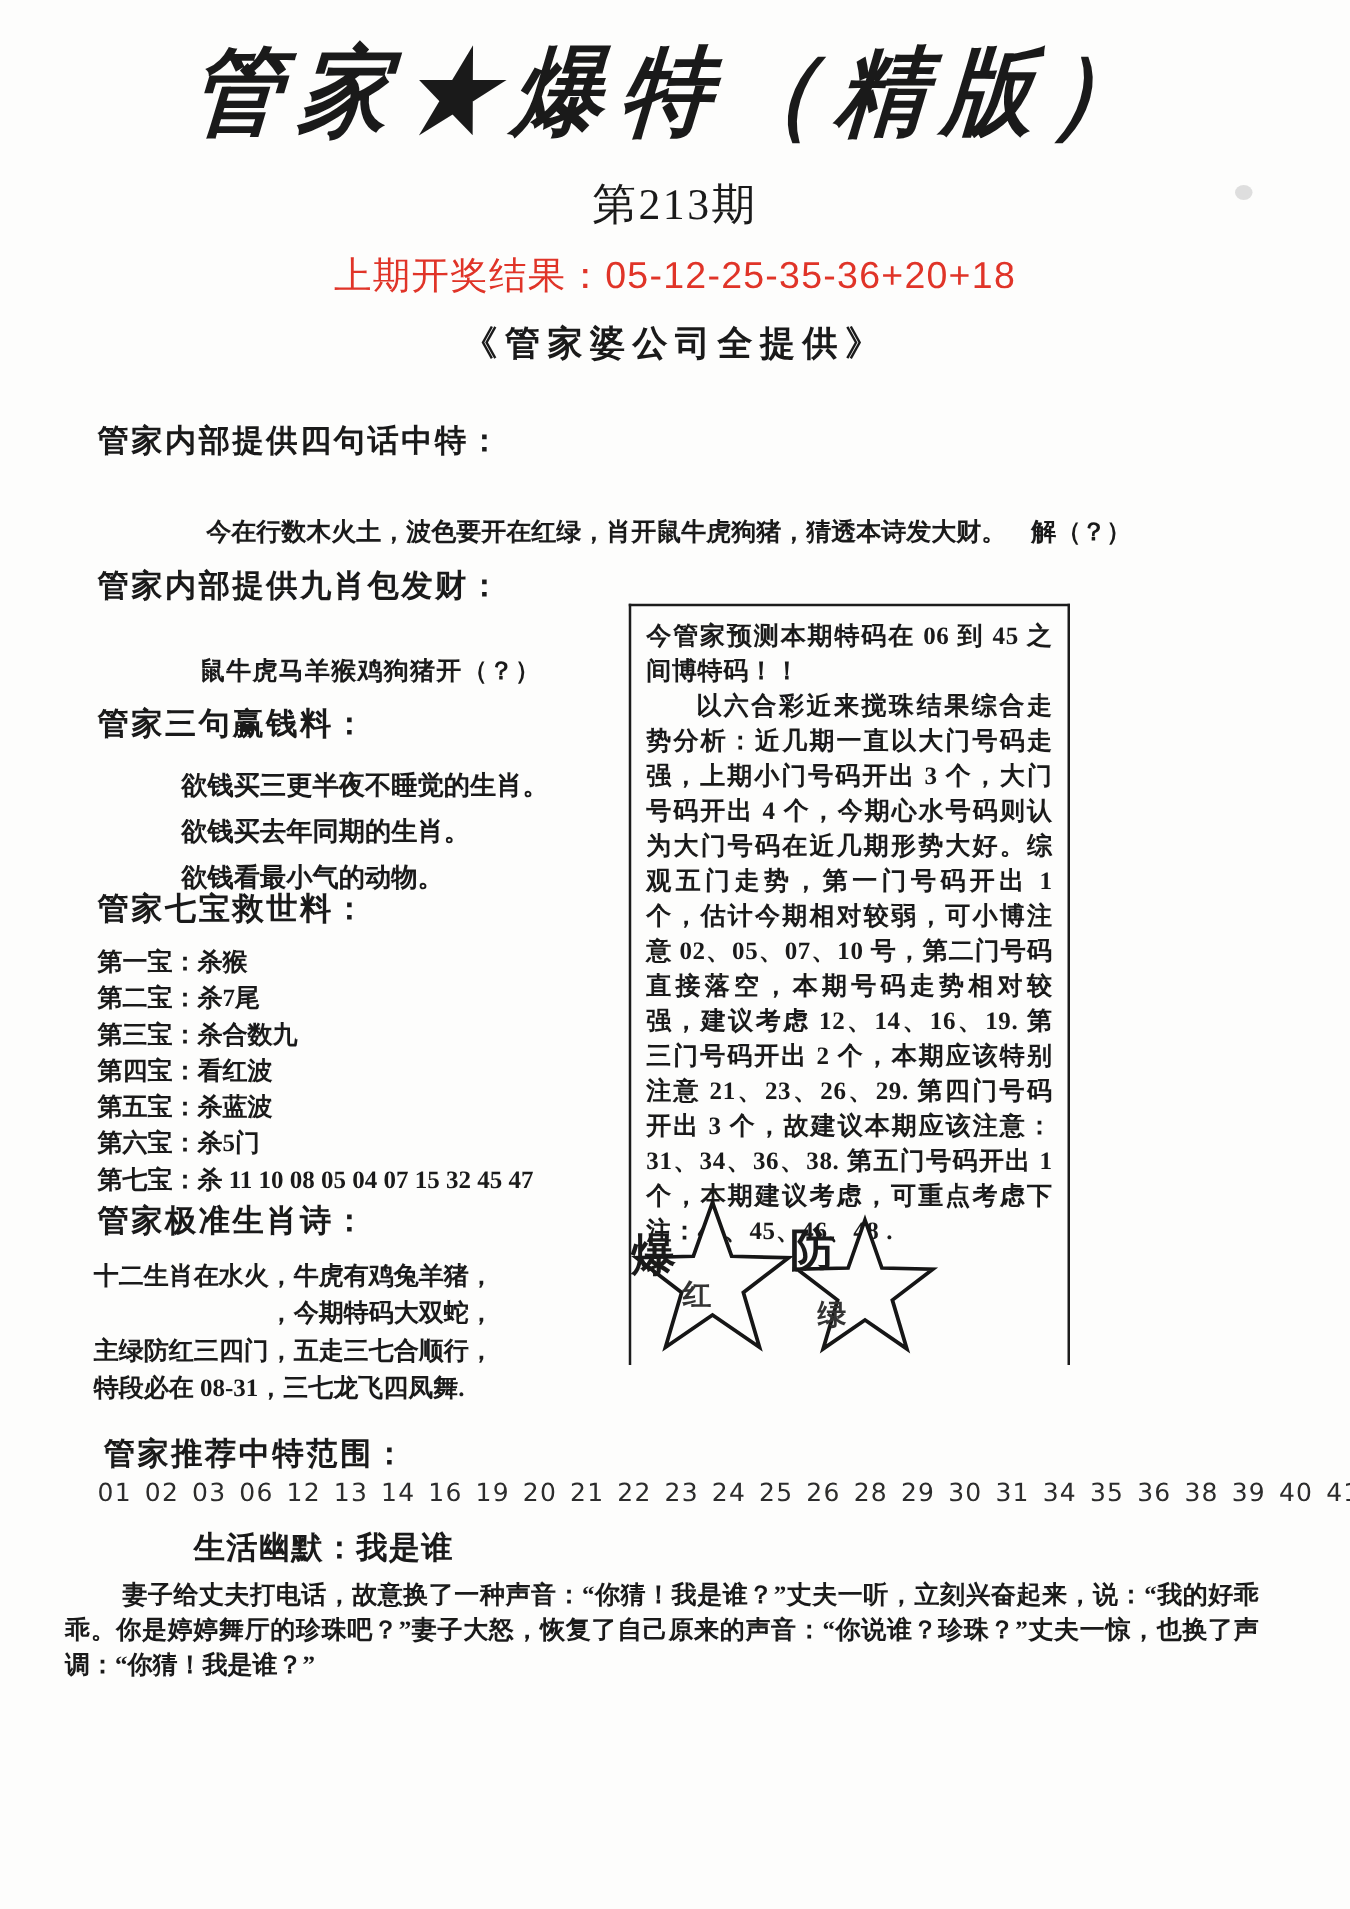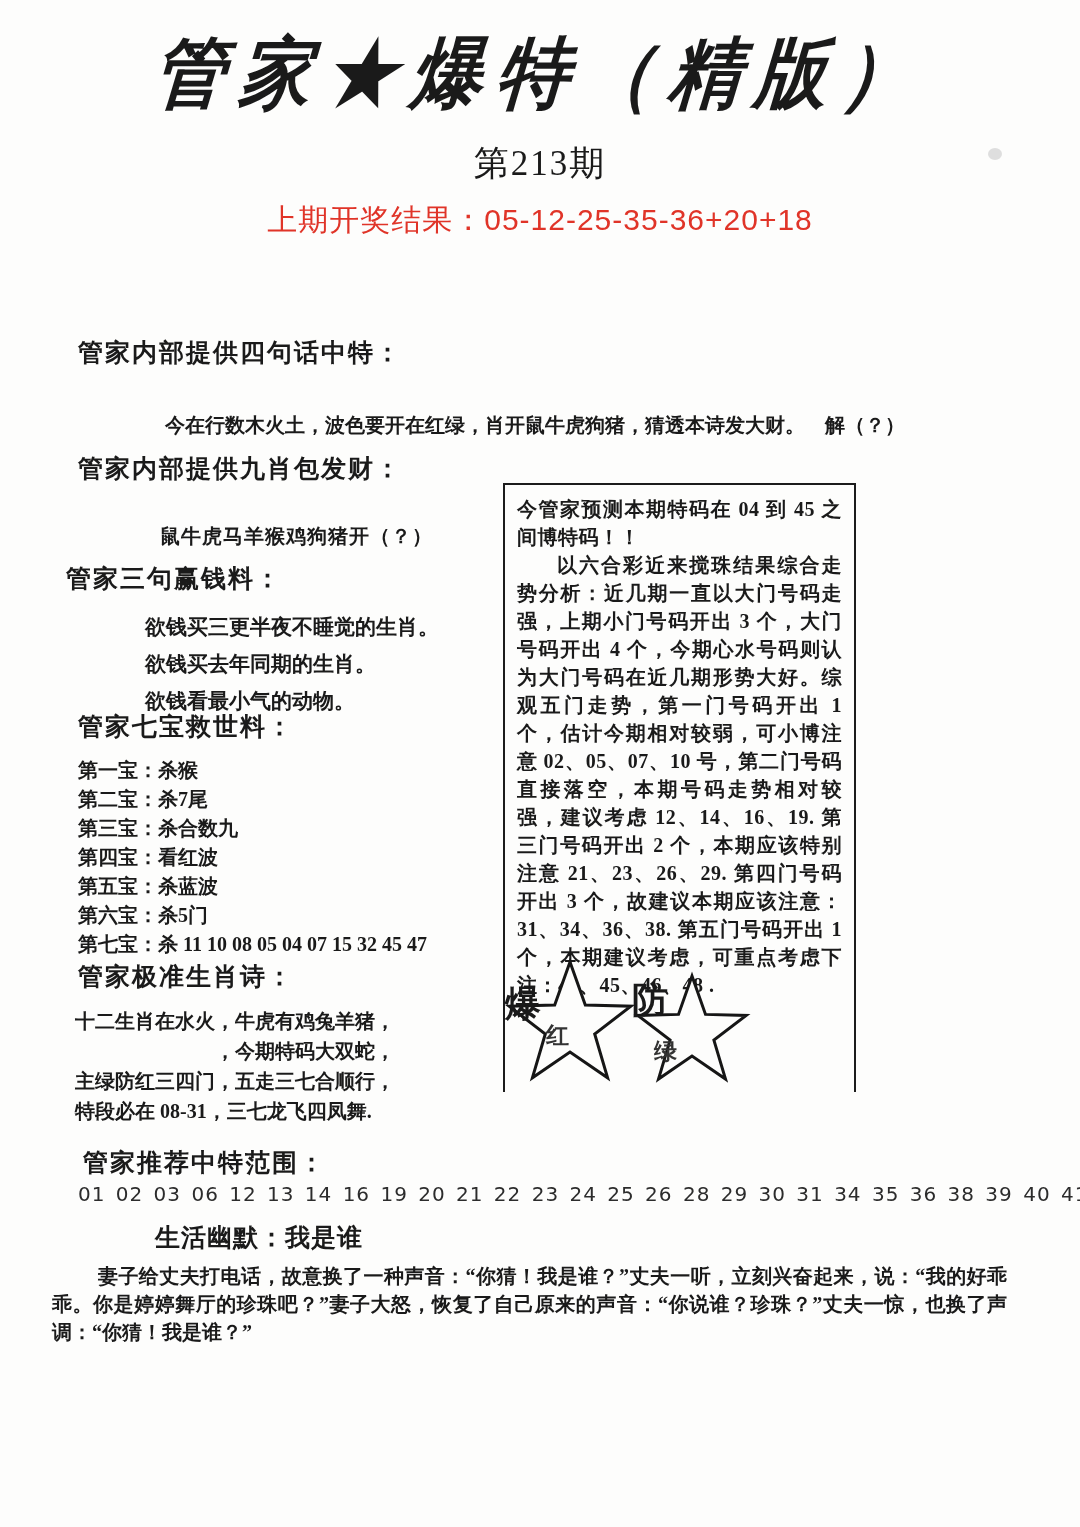--- a/index.html
+++ b/index.html
@@ -74,29 +74,30 @@
 </style>
 </head>
 <body>
 
 <div class="page">
 
   <div class="abs centered masthead">管家★爆特（精版）</div>
   <div class="abs centered issue">第213期</div>
   <div class="abs scan-dot"></div>
   <div class="abs centered last-result">上期开奖结果：05-12-25-35-36+20+18</div>
+  <div class="abs centered provider">《管家婆公司全提供》</div>
 
   <div class="abs h-sec" style="left:78px;top:336px;">管家内部提供四句话中特：</div>
   <div class="abs b-line" style="left:165px;top:412px;">今在行数木火土，波色要开在红绿，肖开鼠牛虎狗猪，猜透本诗发大财。　解（？）</div>
 
   <div class="abs h-sec" style="left:78px;top:452px;">管家内部提供九肖包发财：</div>
   <div class="abs b-line" style="left:160px;top:523px;font-size:20px;letter-spacing:1px;">鼠牛虎马羊猴鸡狗猪开（？）</div>
 
-  <div class="abs h-sec" style="left:66px;top:562px;">管家三句赢钱料：</div>
-  <div class="abs b-line three-lines" style="left:145px;top:610px;font-size:21px;font-family:Liberation Mono, monospace;">
+  <div class="abs h-sec" style="left:78px;top:562px;">管家三句赢钱料：</div>
+  <div class="abs b-line three-lines" style="left:145px;top:610px;font-size:21px;">
     <div>欲钱买三更半夜不睡觉的生肖。</div>
     <div>欲钱买去年同期的生肖。</div>
     <div>欲钱看最小气的动物。</div>
   </div>
 
   <div class="abs h-sec" style="left:78px;top:710px;">管家七宝救世料：</div>
   <div class="abs b-line seven-list" style="left:78px;top:756px;">
     <div>第一宝：杀猴</div>
     <div>第二宝：杀7尾</div>
     <div>第三宝：杀合数九</div>
@@ -114,21 +115,21 @@
     <div>特段必在 08-31，三七龙飞四凤舞.</div>
   </div>
 
   <div class="abs h-sec" style="left:83px;top:1130px;margin-top:16px;">管家推荐中特范围：</div>
   <div class="abs numbers-row" style="left:78px;top:1182px;">01 02 03 06 12 13 14 16 19 20 21 22 23 24 25 26 28 29 30 31 34 35 36 38 39 40 41 42 43 44 46</div>
 
   <div class="abs humor-head" style="left:155px;top:1221px;">生活幽默：我是谁</div>
   <div class="abs joke" style="left:52px;top:1262px;width:955px;">妻子给丈夫打电话，故意换了一种声音：“你猜！我是谁？”丈夫一听，立刻兴奋起来，说：“我的好乖乖。你是婷婷舞厅的珍珠吧？”妻子大怒，恢复了自己原来的声音：“你说谁？珍珠？”丈夫一惊，也换了声调：“你猜！我是谁？”</div>
 
   <div class="abs panel">
-    <p>今管家预测本期特码在 04 到 45 之间博特码！！</p>
+    <p>今管家预测本期特码在 06 到 45 之间博特码！！</p>
     <p class="indent">以六合彩近来搅珠结果综合走势分析：近几期一直以大门号码走强，上期小门号码开出 3 个，大门号码开出 4 个，今期心水号码则认为大门号码在近几期形势大好。综观五门走势，第一门号码开出 1 个，估计今期相对较弱，可小博注意 02、05、07、10 号，第二门号码直接落空，本期号码走势相对较强，建议考虑 12、14、16、19. 第三门号码开出 2 个，本期应该特别注意 21、23、26、29. 第四门号码开出 3 个，故建议本期应该注意：31、34、36、38. 第五门号码开出 1 个，本期建议考虑，可重点考虑下注：42、45、46、48 .</p>
   </div>
 
   <svg class="abs" style="left:500px;top:958px;" width="260" height="134" viewBox="0 0 260 134">
     <polygon points="70,4 85.3,47 130.9,48.2 94.7,76 107.6,119.8 70,94 32.4,119.8 45.3,76 9.1,48.2 54.7,47" fill="#fdfdfc" stroke="#161616" stroke-width="3" stroke-linejoin="miter"></polygon>
     <polygon points="192,18 205.5,56.4 246.2,57.4 213.9,82.1 225.5,121.1 192,98 158.5,121.1 170.1,82.1 137.8,57.4 178.5,56.4" fill="#fdfdfc" stroke="#161616" stroke-width="3" stroke-linejoin="miter"></polygon>
   </svg>
   <div class="abs star-label" style="left:505px;top:980px;">爆</div>
   <div class="abs star-label" style="left:632px;top:976px;">防</div>
   <div class="abs star-inner" style="left:546px;top:1020px;">红</div>

